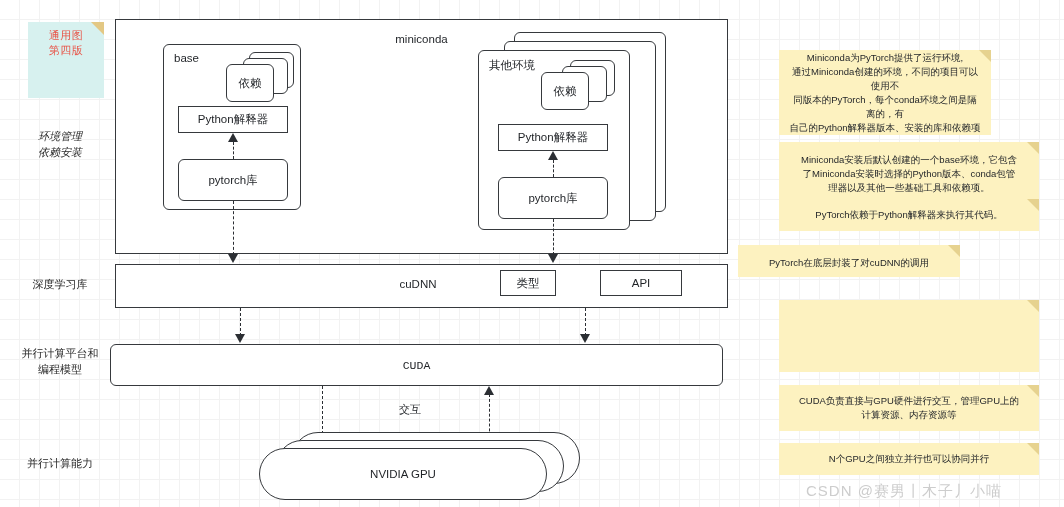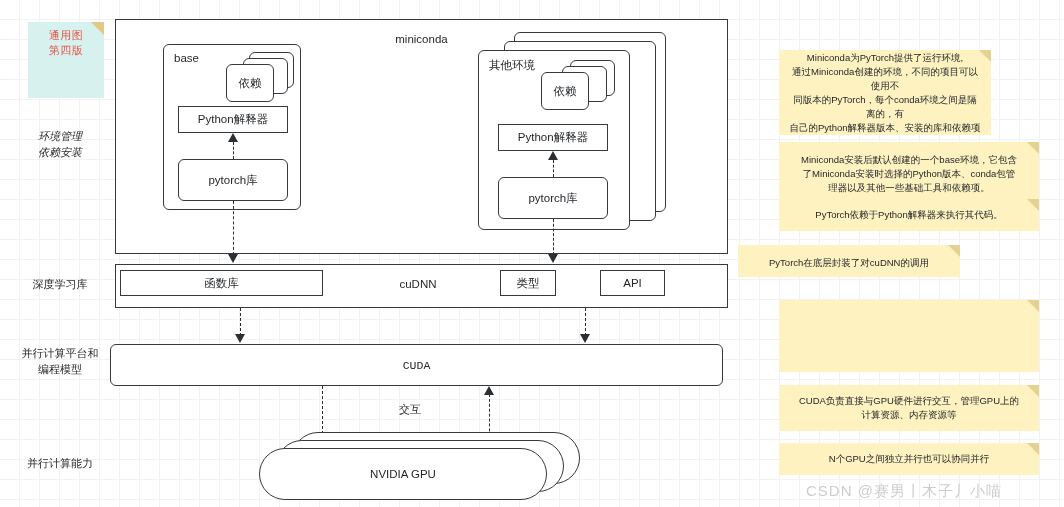--- a/index.html
+++ b/index.html
@@ -193,28 +193,25 @@
   <div class="abs box rounded" style="left:498px; top:177px; width:110px; height:42px;">
     <span>pytorch库</span>
   </div>
 
   <div class="abs vline" style="left:233px; top:201px; height:54px;"></div>
   <div class="abs arrowhead-down" style="left:228px; top:254px;"></div>
   <div class="abs vline" style="left:553px; top:219px; height:36px;"></div>
   <div class="abs arrowhead-down" style="left:548px; top:254px;"></div>
 
   <div class="abs box" style="left:115px; top:264px; width:613px; height:44px;"></div>
-  <div class="abs box" style="left:120px; top:270px; width:203px; height:26px;">
-    <span>函数库</span>
-  </div>
   <div class="abs" style="left:378px; top:278px; width:80px; text-align:center; font-size:11.5px; color:#1f2226;">cuDNN</div>
   <div class="abs box" style="left:500px; top:270px; width:56px; height:26px;">
     <span>类型</span>
   </div>
-  <div class="abs box" style="left:600px; top:270px; width:65px; height:26px;">
+  <div class="abs box" style="left:600px; top:270px; width:82px; height:26px;">
     <span>API</span>
   </div>
 
   <div class="abs vline" style="left:240px; top:308px; height:28px;"></div>
   <div class="abs arrowhead-down" style="left:235px; top:334px;"></div>
   <div class="abs vline" style="left:585px; top:308px; height:28px;"></div>
   <div class="abs arrowhead-down" style="left:580px; top:334px;"></div>
 
   <div class="abs box rounded" style="left:110px; top:344px; width:613px; height:42px;font-family:Liberation Mono, monospace;">
     <span>CUDA</span>

